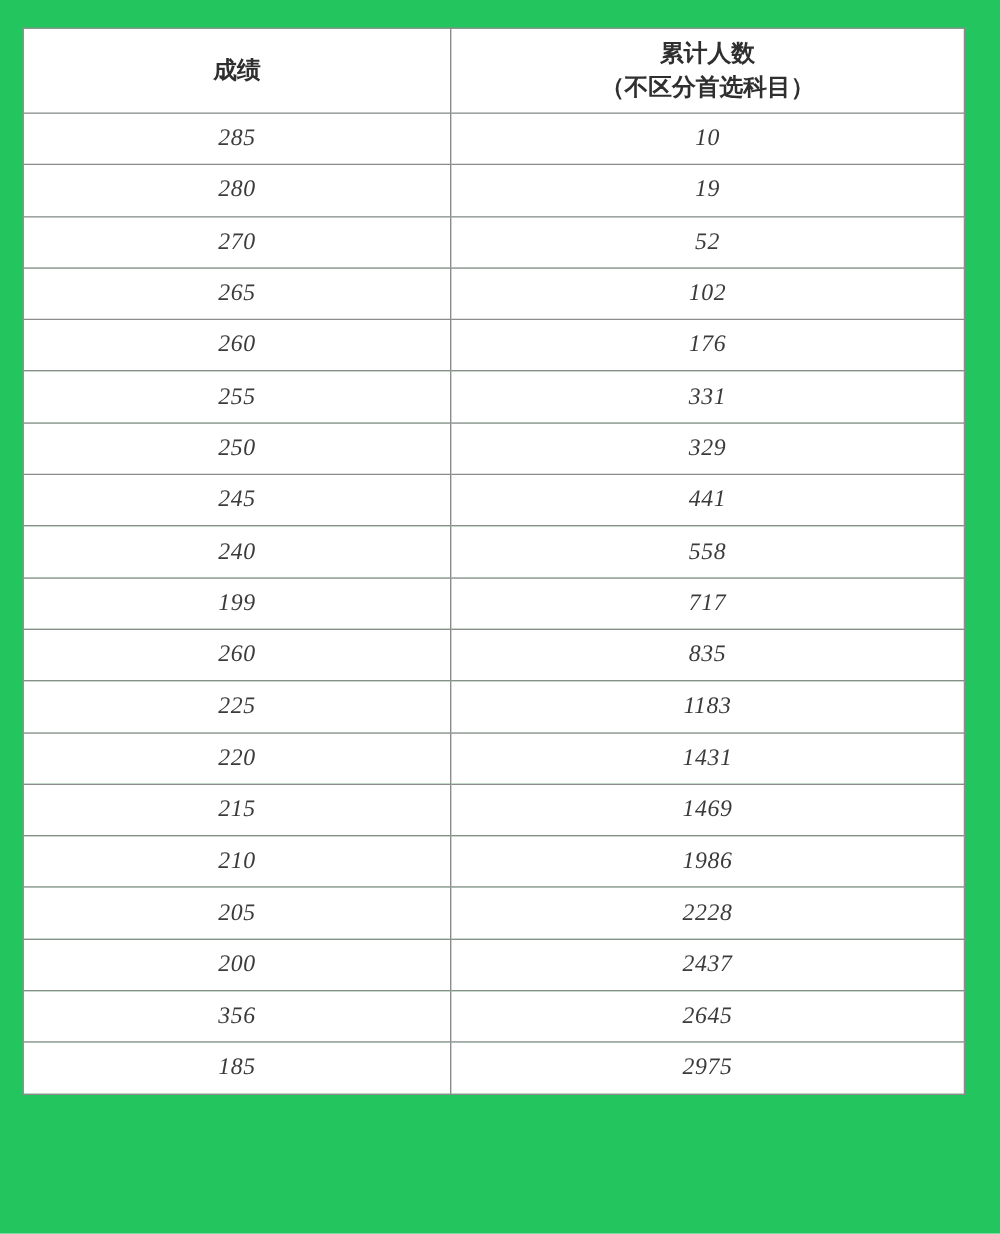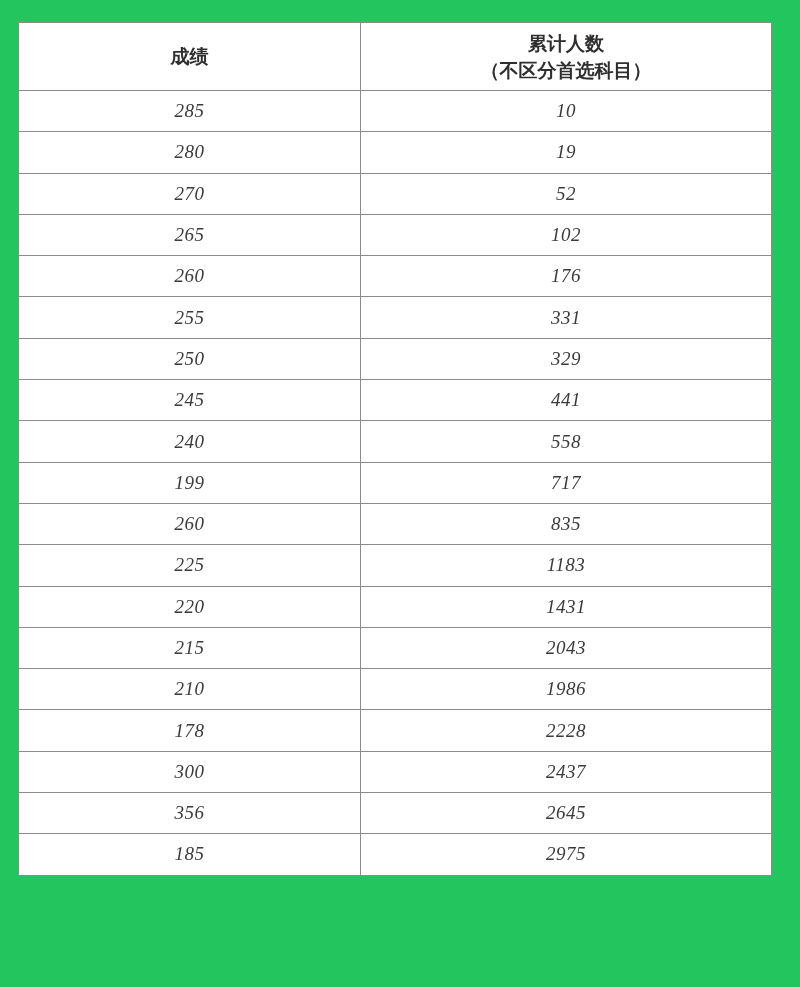--- a/index.html
+++ b/index.html
@@ -119,32 +119,32 @@
         <tr>
           <td>225</td>
           <td>1183</td>
         </tr>
         <tr>
           <td>220</td>
           <td>1431</td>
         </tr>
         <tr>
           <td>215</td>
-          <td>2043</td>
+          <td>1469</td>
         </tr>
         <tr>
           <td>210</td>
           <td>1986</td>
         </tr>
         <tr>
-          <td>178</td>
+          <td>205</td>
           <td>2228</td>
         </tr>
         <tr>
-          <td>300</td>
+          <td>200</td>
           <td>2437</td>
         </tr>
         <tr>
           <td>356</td>
           <td>2645</td>
         </tr>
         <tr>
           <td>185</td>
           <td>2975</td>
         </tr>

